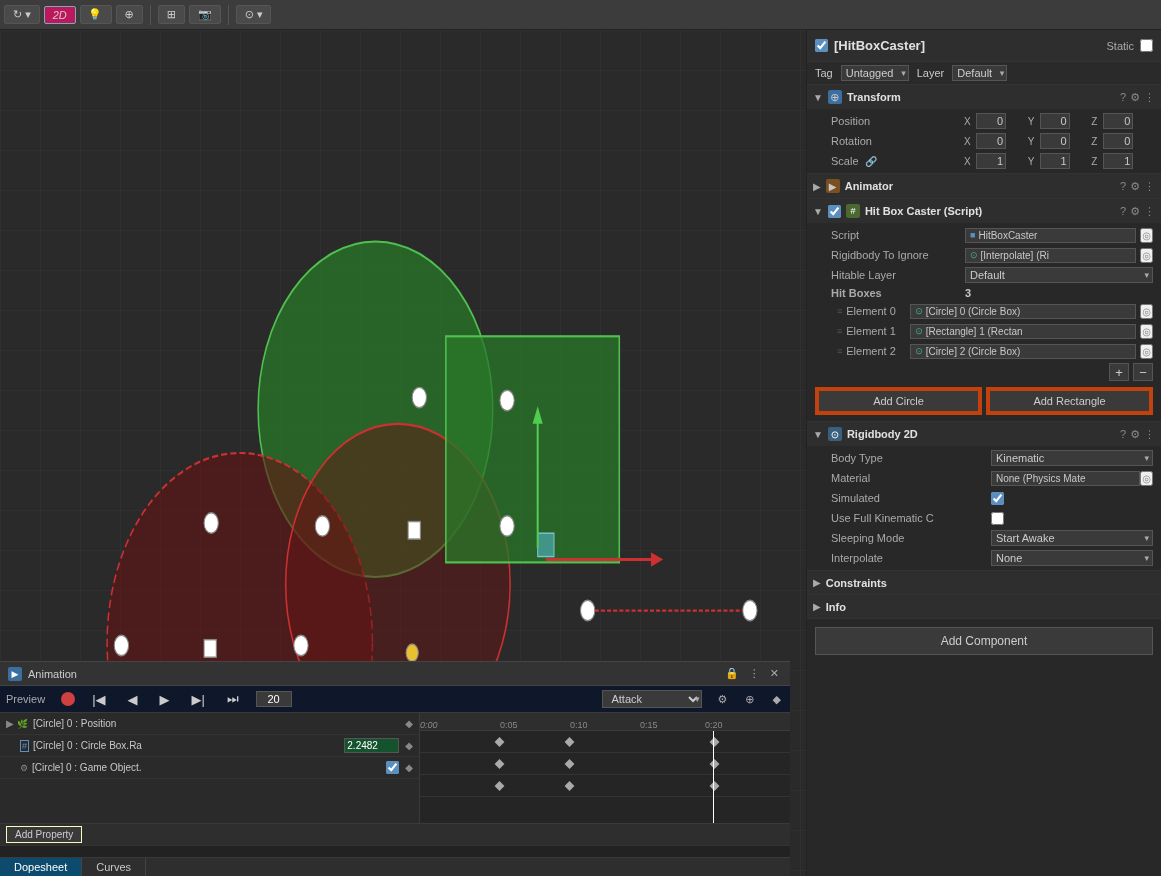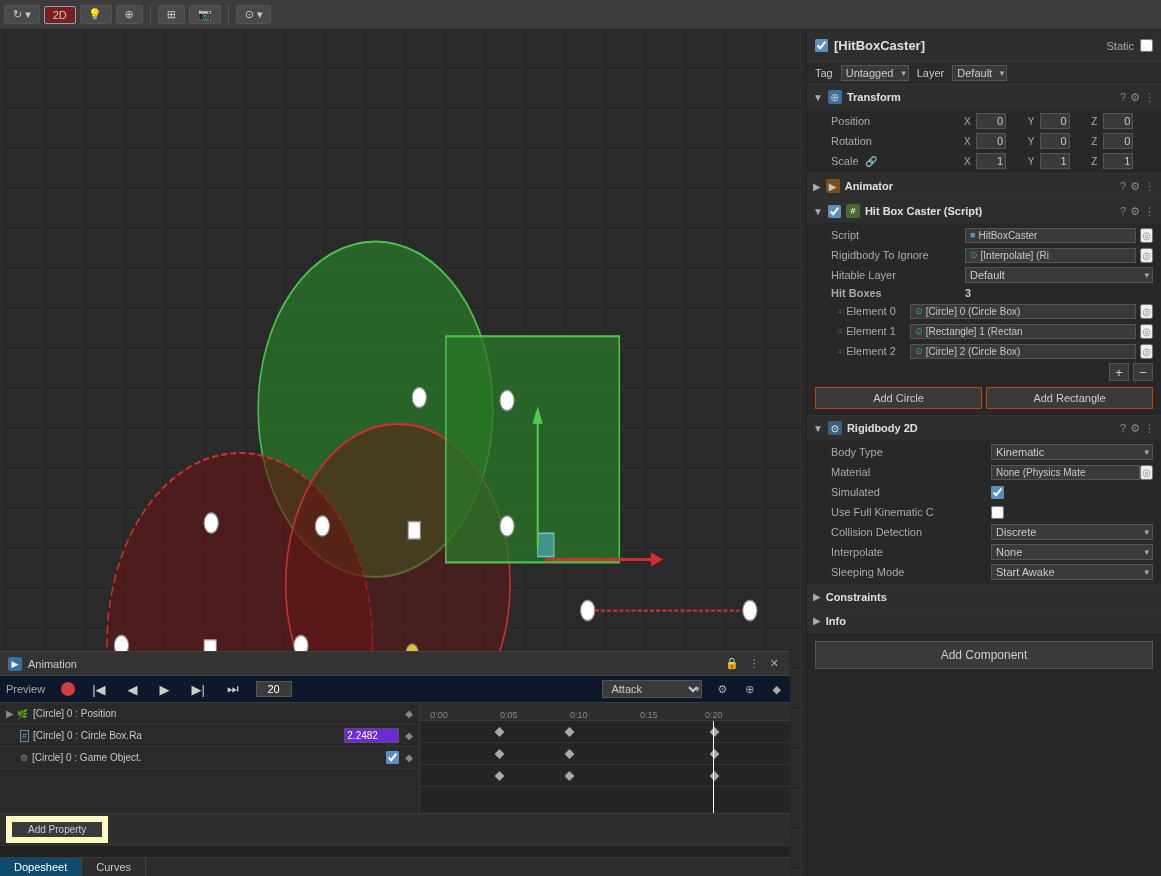--- a/index.html
+++ b/index.html
@@ -30,21 +30,21 @@
       border: 1px solid #555;
       color: #ccc;
       padding: 2px 8px;
       font-size: 11px;
       cursor: pointer;
       border-radius: 2px;
       display: flex;
       align-items: center;
       gap: 3px;
     }
-    .toolbar-btn.active { background: #7f1d1d; border-color: #7ab; }
+    .toolbar-btn.active { background: #be185d; border-color: #7ab; font-style: italic; }
     .toolbar-sep { width: 1px; height: 20px; background: #555; margin: 0 3px; }
 
     
     .main-row {
       display: flex;
       flex: 1;
       overflow: hidden;
     }
 
     
@@ -158,21 +158,21 @@
       display: flex;
       align-items: center;
       padding: 0 6px;
       gap: 4px;
       border-bottom: 1px solid #333;
       font-size: 10px;
     }
     .track-expand { color: #888; cursor: pointer; }
     .track-name { flex: 1; color: #c8c8c8; white-space: nowrap; overflow: hidden; text-overflow: ellipsis; }
     .track-value {
-      background: #6d28d9;
+      background: #14532d;
       border: 1px solid #555;
       color: #fff;
       font-size: 10px;
       width: 55px;
       padding: 1px 2px;
     }
     .track-diamond { color: #888; font-size: 10px; cursor: pointer; margin-left: 2px; }
     .anim-keyframes {
       flex: 1;
       background: #252525;
@@ -221,24 +221,24 @@
     .anim-bottom {
       display: flex;
       align-items: center;
       gap: 4px;
       padding: 2px 6px;
       background: #2e2e2e;
       border-top: 1px solid #3a3a3a;
     }
     .add-property-btn {
       background: #3a3a3a;
-      border: 6px solid #fef9c3;
+      border: 1px solid #fef9c3;
       color: #ccc;
       font-size: 10px;
-      padding: 2px 16px;
+      padding: 2px 8px;
       cursor: pointer;
     }
     .anim-scrollbar {
       height: 12px;
       background: #222;
       border-top: 1px solid #333;
     }
     .anim-tabs {
       display: flex;
       background: #2e2e2e;
@@ -462,21 +462,21 @@
     }
 
     .add-circle-rect {
       display: flex;
       gap: 4px;
       padding: 4px 8px;
     }
     .add-shape-btn {
       flex: 1;
       background: #3a3a3a;
-      border: 1px solid #c2410c;
+      border: 4px solid #c2410c;
       color: #ccc;
       font-size: 11px;
       padding: 4px 4px;
       cursor: pointer;
       text-align: center;
     }
 
     
     .rb-prop {
       display: flex;
@@ -692,21 +692,21 @@
             <span style="width:10px"></span>
             <span style="color:#888; font-size:9px;">⚙</span>
             <span class="track-name">[Circle] 0 : Game Object.</span>
             <input type="checkbox" checked="" class="rb-check" style="margin-left: 2px;">
             <span class="track-diamond">◆</span>
           </div>
         </div>
 
         <div class="anim-keyframes">
           <div class="timeline-ruler">
-            <span class="ruler-mark" style="left:10px;font-style:italic;">0:00</span>
+            <span class="ruler-mark" style="left:0;font-style:italic;">0:00</span>
             <span class="ruler-mark" style="left:80px;">0:05</span>
             <span class="ruler-mark" style="left:150px;">0:10</span>
             <span class="ruler-mark" style="left:220px;">0:15</span>
             <span class="ruler-mark" style="left:285px;">0:20</span>
           </div>
           <div class="keyframe-area">
 
             <div class="timeline-cursor" style="left:293px;"></div>
 
             <div class="kf-row">
@@ -970,52 +970,42 @@
         <div class="rb-prop">
           <span class="rb-label">Simulated</span>
           <input type="checkbox" checked="" class="rb-check" style="">
         </div>
 
         <div class="rb-prop">
           <span class="rb-label">Use Full Kinematic C</span>
           <input type="checkbox" class="rb-check" style="">
         </div>
 
+
         <div class="rb-prop">
-          <span class="rb-label">Collision Detection</span>
+          <span class="rb-label">Sleeping Mode</span>
           <div class="rb-value">
             <div class="rb-select-wrap">
               <select class="rb-select">
-                <option>Discrete</option>
+                <option>Start Awake</option>
               </select>
             </div>
           </div>
         </div>
 
         <div class="rb-prop">
           <span class="rb-label">Interpolate</span>
           <div class="rb-value">
             <div class="rb-select-wrap">
               <select class="rb-select">
                 <option>None</option>
               </select>
             </div>
           </div>
         </div>
-
-        <div class="rb-prop">
-          <span class="rb-label">Sleeping Mode</span>
-          <div class="rb-value">
-            <div class="rb-select-wrap">
-              <select class="rb-select">
-                <option>Start Awake</option>
-              </select>
-            </div>
-          </div>
-        </div>
       </div>
     </div>
 
     <div class="collapsed-section">
       <span class="comp-arrow">▶</span>
       <span class="comp-title">Constraints</span>
     </div>
 
     <div class="collapsed-section">
       <span class="comp-arrow">▶</span>

